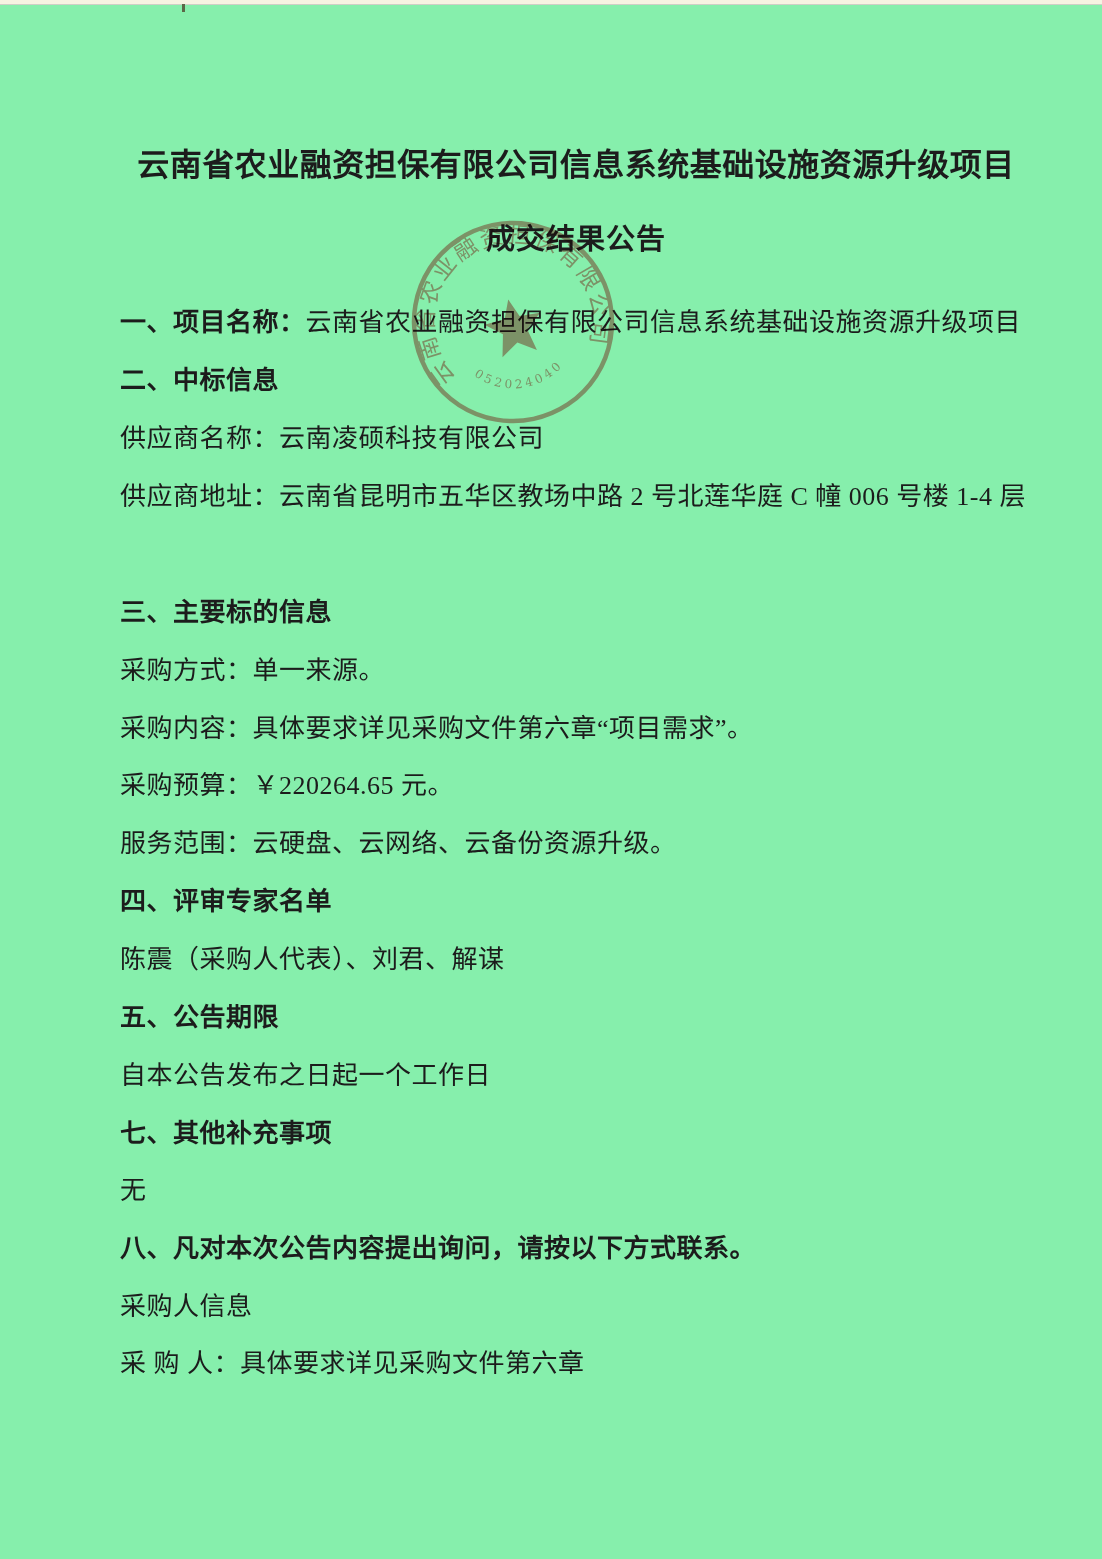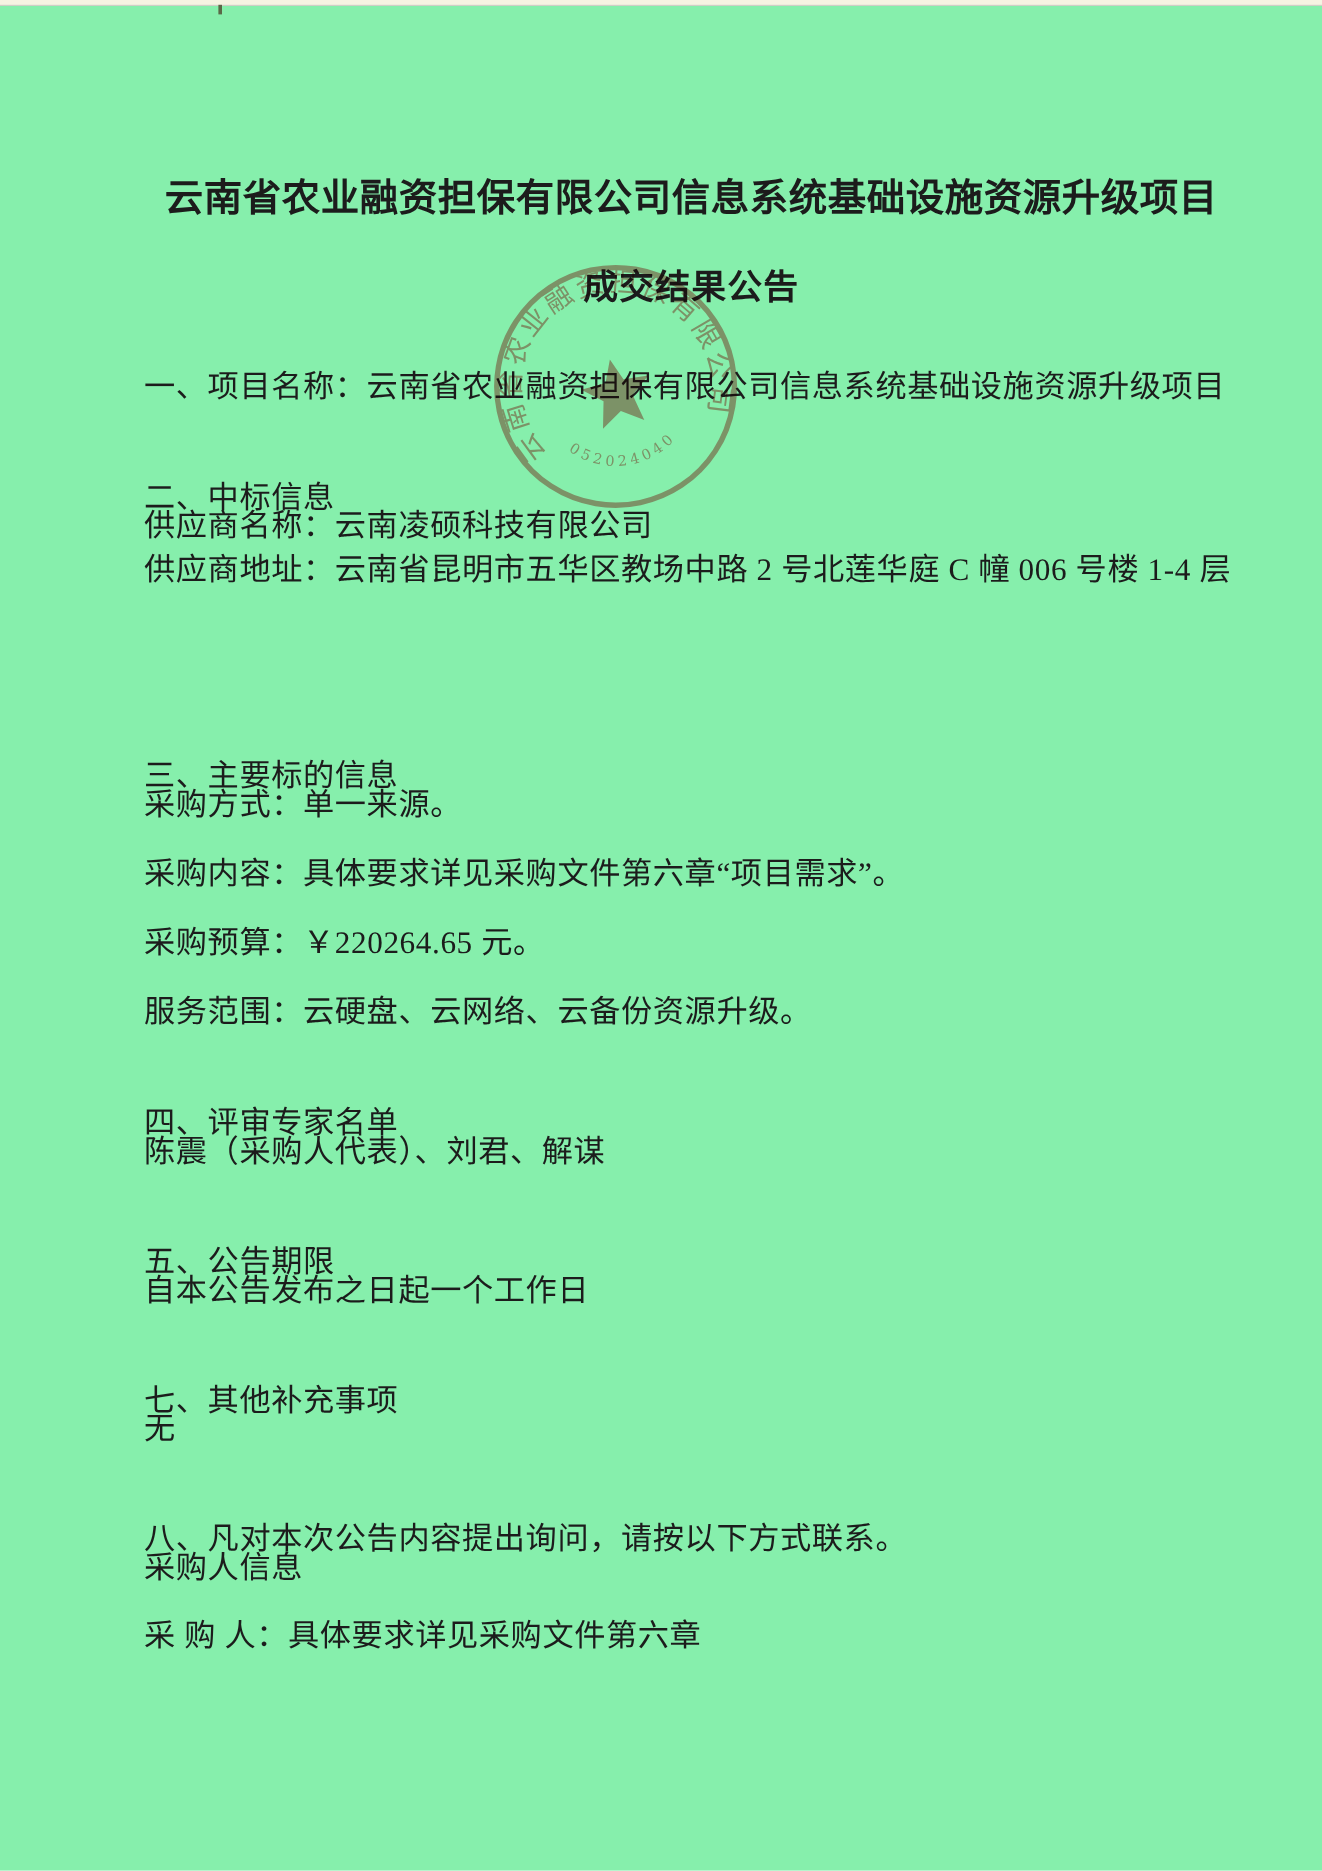--- a/index.html
+++ b/index.html
@@ -49,22 +49,22 @@
     letter-spacing: 1px;
     white-space: nowrap;
   }
   .line {
     position: absolute;
     left: 120px;
     font-size: 26px;
     white-space: nowrap;
     letter-spacing: 0.5px;
   }
-  .line.heading { font-weight: normal; margin-top: 34px; }
-  .line .lbl { font-weight: normal; }
+  .line.heading { font-weight: bold; }
+  .line .lbl { font-weight: bold; }
   .seal {
     position: absolute;
     left: 385px; top: 194px;
     width: 256px; height: 256px;
     opacity: 0.58;
     mix-blend-mode: multiply;
     pointer-events: none;
   }
 </style>
 </head>
@@ -75,21 +75,21 @@
   <div class="scan-top-band"></div>
   <div class="scan-speck"></div>
 
   <div class="doc-title">云南省农业融资担保有限公司信息系统基础设施资源升级项目</div>
   <div class="doc-subtitle">成交结果公告</div>
 
   <div class="line" style="top:301px"><span class="lbl">一、项目名称：</span><span>云南省农业融资担保有限公司信息系统基础设施资源升级项目</span></div>
 
   <div class="line heading" style="top:359px">二、中标信息</div>
   <div class="line" style="top:417px">供应商名称：云南凌硕科技有限公司</div>
-  <div class="line" style="top:453px">供应商地址：云南省昆明市五华区教场中路 2 号北莲华庭 C 幢 006 号楼 1-4 层</div>
+  <div class="line" style="top:475px">供应商地址：云南省昆明市五华区教场中路 2 号北莲华庭 C 幢 006 号楼 1-4 层</div>
 
   <div class="line heading" style="top:591px">三、主要标的信息</div>
   <div class="line" style="top:707px">采购内容：具体要求详见采购文件第六章“项目需求”。</div>
   <div class="line" style="top:649px">采购方式：单一来源。</div>
   <div class="line" style="top:764px">采购预算：￥220264.65 元。</div>
   <div class="line" style="top:822px">服务范围：云硬盘、云网络、云备份资源升级。</div>
 
   <div class="line heading" style="top:880px">四、评审专家名单</div>
   <div class="line" style="top:938px">陈震（采购人代表）、刘君、解谋</div>
 

